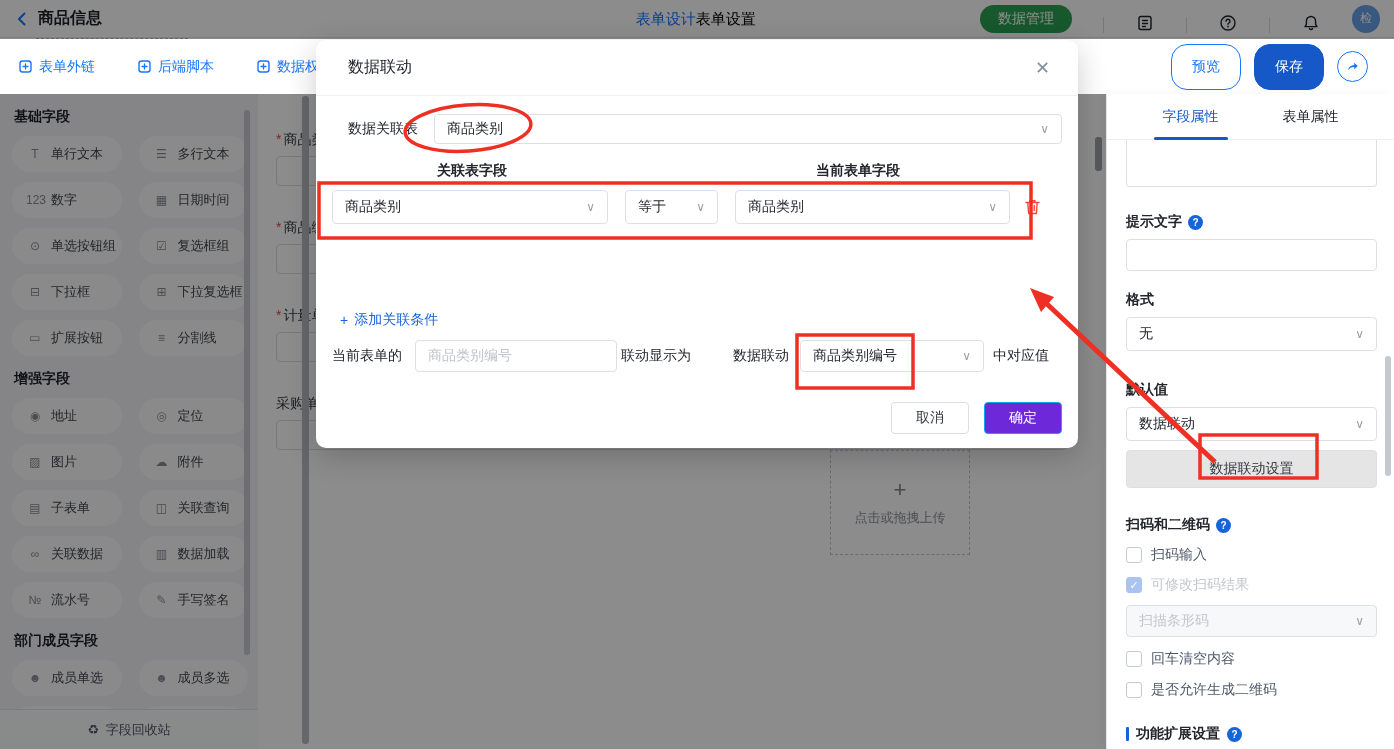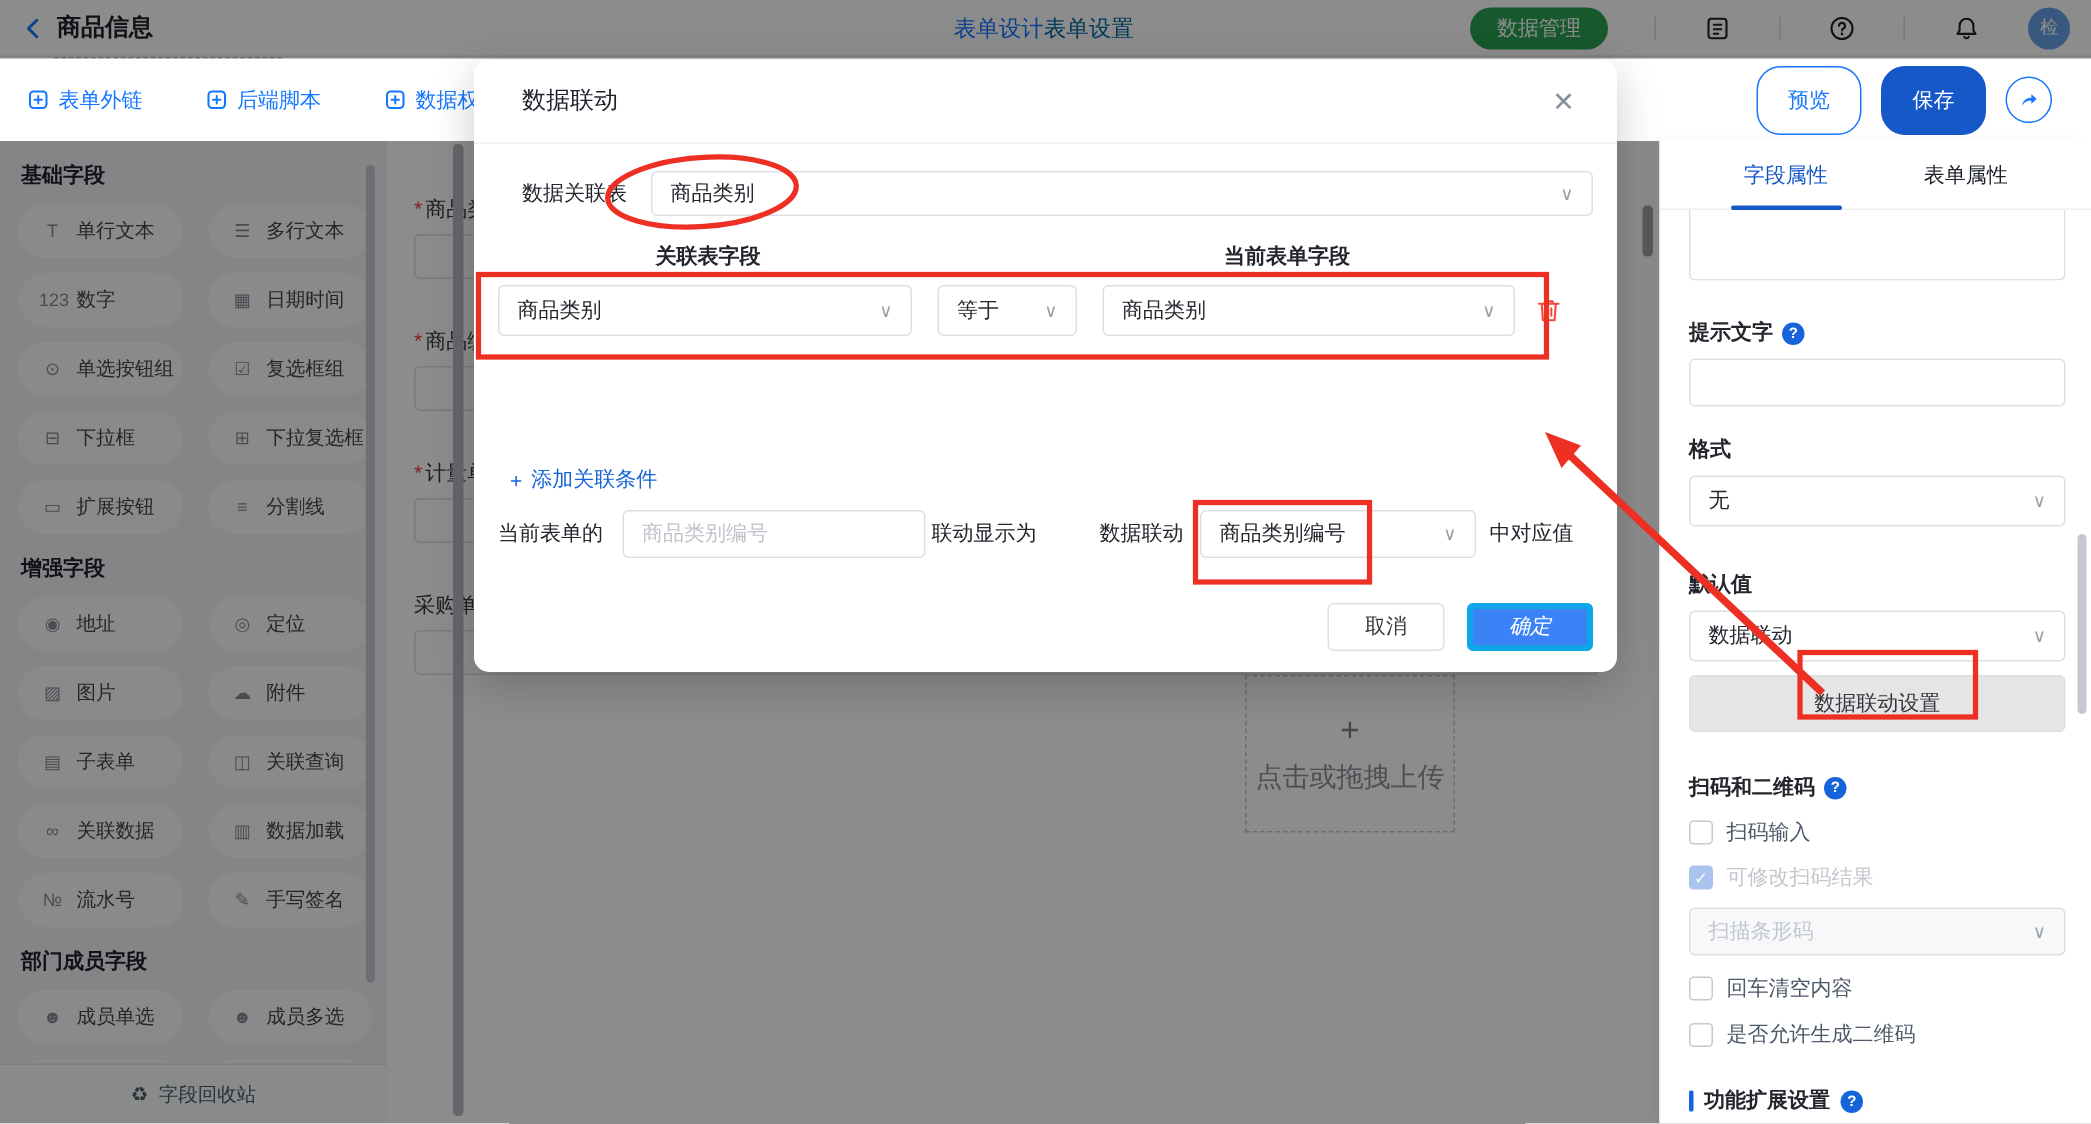--- a/index.html
+++ b/index.html
@@ -9,23 +9,23 @@
 
   
   .topbar{position:absolute;left:0;top:0;width:1394px;height:38px;background:#fff;
           border-bottom:1px solid #e5e6eb;display:flex;align-items:center;padding:0 14px;}
   .tb-left{display:flex;align-items:center;gap:8px;position:relative;}
   .back-btn{display:flex;align-items:center;cursor:pointer;}
   .tb-title{font-size:16px;font-weight:bold;position:relative;}
   .title-underline{position:absolute;left:22px;top:30px;width:152px;border-bottom:1px dashed #aeb2b8;}
   .tb-center{position:absolute;left:50%;top:0;transform:translateX(-51%);height:38px;
              display:flex;align-items:center;}
-  .tb-tab{font-size:15px;color:#0369a1;cursor:pointer;white-space:nowrap;}
+  .tb-tab{font-size:15px;color:#000000;cursor:pointer;white-space:nowrap;}
   .tb-tab.active{color:#1677ff;}
-  .tb-right{margin-left:auto;display:flex;align-items:center;gap:31px;}
+  .tb-right{margin-left:auto;display:flex;align-items:flex-end;gap:31px;}
   .green-btn{background:#2ba152;color:#fff;border:none;border-radius:16px;height:28px;
              padding:0 18px;font-size:14px;cursor:pointer;}
   .tb-divider{width:1px;height:16px;background:#d8dadf;}
   .tb-icon{width:20px;height:20px;display:flex;align-items:center;justify-content:center;cursor:pointer;}
   .avatar{width:28px;height:28px;border-radius:50%;background:#69a0e8;color:#fff;font-size:12px;
           display:flex;align-items:center;justify-content:center;cursor:pointer;}
 
   
   .toolbar{position:absolute;left:0;top:39px;width:1394px;height:55px;background:#fff;
            display:flex;align-items:center;padding:0 26px 0 18px;}
@@ -60,21 +60,21 @@
           padding:37px 0 0 18px;overflow:hidden;}
   .cv-field{margin-bottom:33px;}
   .cv-label{height:20px;margin-bottom:5px;font-size:14px;color:#33383f;}
   .cv-field .ast{display:none;color:#f53f3f;margin-right:2px;}
   .cv-field.req .ast{display:inline;}
   .cv-input{width:790px;height:30px;border:1px solid #d9dce3;border-radius:4px;background:#fff;}
   .upload-box{position:absolute;left:572px;top:356px;width:140px;height:105px;
               border:1px dashed #c2c6cd;display:flex;flex-direction:column;align-items:center;
               justify-content:center;gap:8px;color:#8b9099;cursor:pointer;}
   .upload-plus{font-size:22px;line-height:1;color:#7d838c;}
-  .upload-text{font-size:18px;}
+  .upload-text{font-size:13px;}
   .canvas-scroll-track{position:absolute;left:302px;top:2px;width:7px;height:648px;background:#b9bcc2;border-radius:3px;}
   .canvas-scroll-thumb{position:absolute;left:1095px;top:43px;width:7px;height:34px;background:#9ea3aa;border-radius:3px;}
 
   
   .panel{position:absolute;left:1106px;top:0;width:288px;height:655px;background:#fff;
          border-left:1px solid #e5e6eb;box-shadow:-5px 0 8px rgba(0,0,0,0.04);}
   .panel-tabs{height:46px;border-bottom:1px solid #eceef2;display:flex;align-items:center;
               justify-content:center;gap:64px;}
   .panel-tab{font-size:14px;color:#1d2129;cursor:pointer;position:relative;height:46px;
              display:flex;align-items:center;}
@@ -140,21 +140,21 @@
   .map-prefix{left:16px;}
   .map-input{position:absolute;left:99px;top:0;width:202px;height:32px;border:1px solid #dcdfe6;
              border-radius:4px;display:flex;align-items:center;padding:0 12px;color:#bfc4cb;}
   .map-middle{left:305px;}
   .map-table{left:417px;}
   .map-select{position:absolute;left:484px;top:0;width:184px;height:32px;}
   .map-suffix{left:677px;}
   .m-footer{position:absolute;right:16px;bottom:14px;display:flex;gap:15px;}
   .m-btn{height:32px;border-radius:4px;font-size:14px;cursor:pointer;padding:0 24px;}
   .m-btn.cancel{background:#fff;border:1px solid #dcdfe6;color:#33383f;}
-  .m-btn.ok{background:#3b82f6;border:4px solid #0ea5e9;color:#fff;font-style:italic;}
+  .m-btn.ok{background:#6d28d9;border:1px solid #0ea5e9;color:#fff;}
 
   
   .annotations{position:absolute;left:0;top:0;width:1394px;height:749px;z-index:30;pointer-events:none;}
 </style>
 </head>
 <body>
 
 <div class="app">
 
   <header class="topbar">

